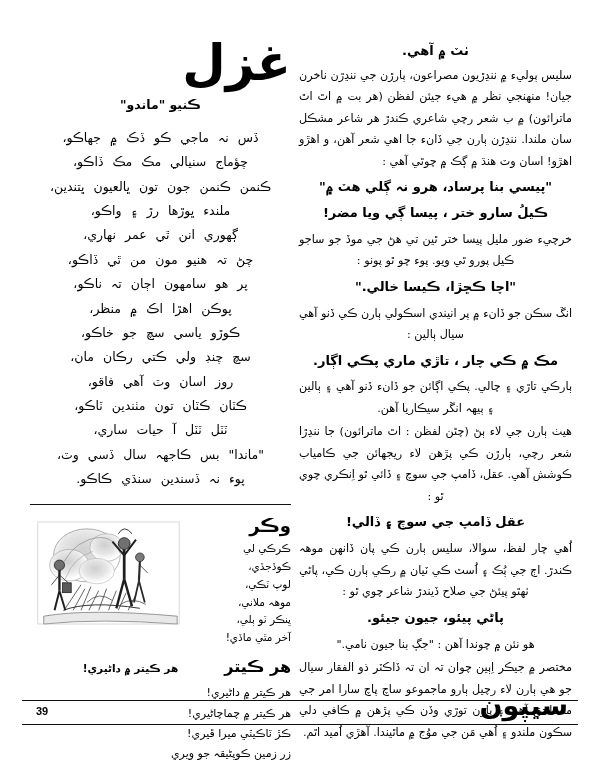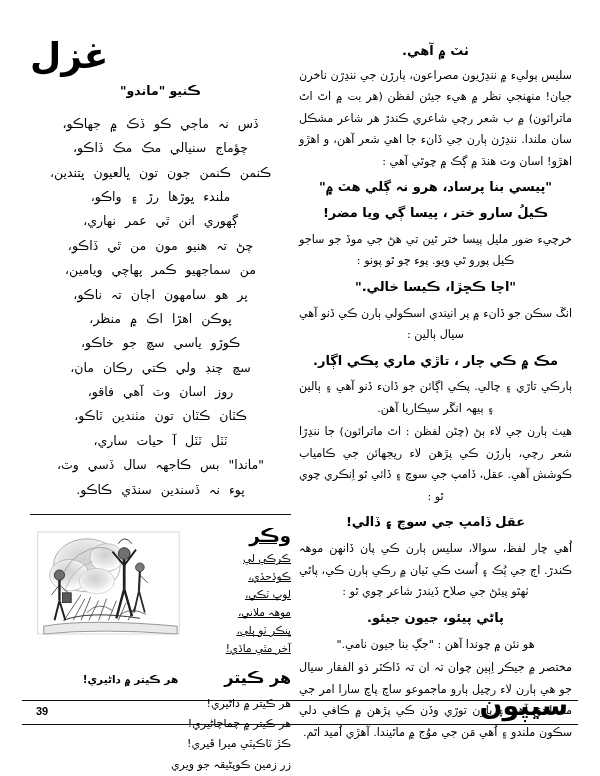--- a/index.html
+++ b/index.html
@@ -38,23 +38,23 @@
   
   .ar{
     direction:rtl;
     text-align:right;
     font-family:"DejaVu Sans",sans-serif;
     line-height:1.75;
   }
 
   
   .ghazal-title{
-    font-size:36px;
-    font-weight:bold;
-    text-align:left;
+    font-size:50px;
+    font-weight:bold;
+    text-align:right;
     letter-spacing:0;
     margin:14px 0 6px 0;
     line-height:1;
     direction:rtl;
   }
   .ghazal-byline{
     font-size:12.5px;
     font-weight:bold;
     text-align:center;
     direction:rtl;
@@ -78,21 +78,20 @@
     border-top:1.6px solid #111;
     margin:12px 0 8px 0;
   }
 
   
   .wakar-wrap{
     display:flex;
     flex-direction:row;
     align-items:flex-start;
     gap:8px;
-    text-decoration:underline;
   }
   .wakar-text{
     width:96px;
     flex:0 0 auto;
     direction:rtl;
     text-align:center;
   }
   .wakar-title{
     font-size:18px;
     font-weight:bold;
@@ -231,21 +230,20 @@
 
       <div class="ghazal-byline ar">ڪنيو "ماندو"</div>
 
       <ul class="verse-list">
         <li class="ar">ڏس نہ ماجي ڪو ڏڪ ۾ جهاڪو،</li>
         <li class="ar">چؤماج سنيالي مڪ مڪ ڏاڪو،</li>
         <li class="ar">ڪنمن ڪنمن جون تون ڀالعيون ڀتندين،</li>
         <li class="ar">ملندء ڀوڙها رڙ ۽ واڪو،</li>
         <li class="ar">ڳهوري انن ٿي عمر نهاري،</li>
         <li class="ar">چڻ تہ هنيو مون من ٿي ڏاڪو،</li>
-        <li class="ar">من سماجهيو ڪمر پهاچي ويامين،</li>
         <li class="ar">پر هو سامهون اڄان تہ ناڪو،</li>
         <li class="ar">پوڪن اهڙا اڪ ۾ منظر،</li>
         <li class="ar">ڪوڙو ياسي سچ جو خاڪو،</li>
         <li class="ar">سچ چنڊ ولي ڪتي رڪان مان،</li>
         <li class="ar">روز اسان وٽ آهي فاقو،</li>
         <li class="ar">ڪٽان ڪٽان تون مٺندين ٽاڪو،</li>
         <li class="ar">ٽٽل ٽٽل آ حيات ساري،</li>
         <li class="ar">"ماندا" بس ڪاجهہ سال ڏسي وٽ،</li>
         <li class="ar">پوء نہ ڏسندين سنڌي ڪاڪو.</li>
       </ul>

